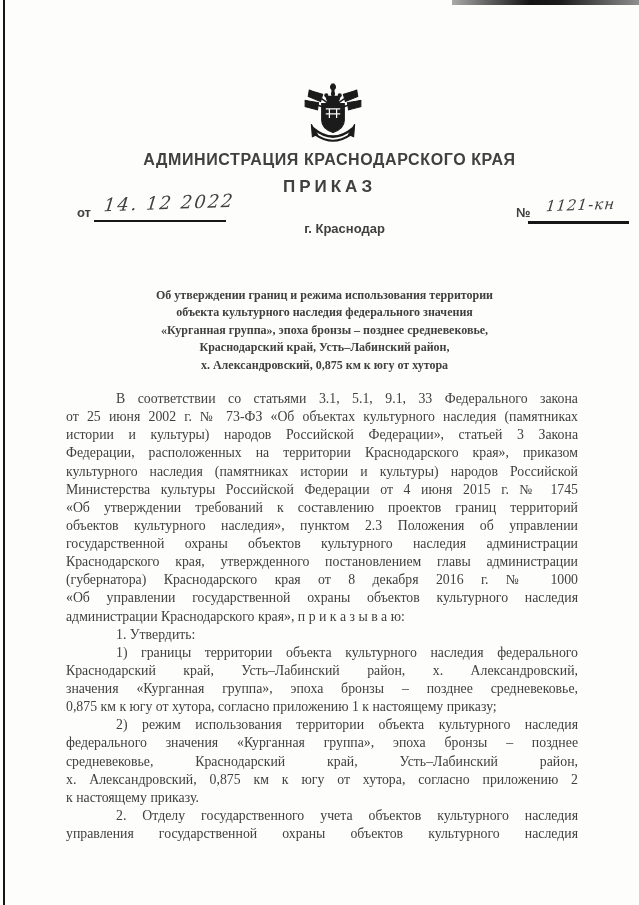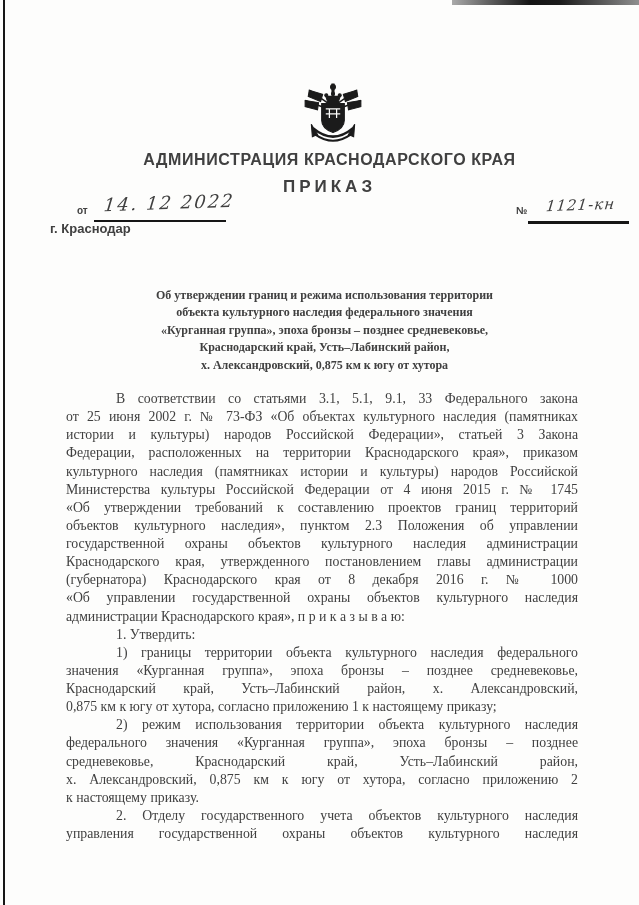--- a/index.html
+++ b/index.html
@@ -9,31 +9,31 @@
     font-family:"Liberation Serif",serif;
   }
   .scanline-left{position:absolute;left:3px;top:0;width:2px;height:905px;background:#161616;}
   .smudge{position:absolute;left:452px;top:0;width:187px;height:5px;
     background:linear-gradient(90deg,#aaa 0%,#666 18%,#141414 42%,#1c1c1c 58%,#4a4a4a 75%,#8f8f8f 100%);}
   .emblem{position:absolute;top:83px;left:calc(50% + 13px);transform:translateX(-50%);}
   .org{position:absolute;top:151px;left:20px;right:0;text-align:center;
     font-family:"Liberation Sans",sans-serif;font-weight:bold;font-size:16px;letter-spacing:.6px;}
   .doctype{position:absolute;top:177px;left:20px;right:0;text-align:center;
     font-family:"Liberation Sans",sans-serif;font-weight:bold;font-size:17px;letter-spacing:4px;}
-  .lbl{position:absolute;font-family:"Liberation Sans",sans-serif;font-weight:bold;font-size:10px;}
+  .lbl{position:absolute;font-family:"Liberation Sans",sans-serif;font-weight:bold;font-size:13px;}
   .lbl-ot{left:77px;top:205px;}
   .lbl-num{left:516px;top:205px;}
   .hand{position:absolute;font-family:"DejaVu Serif",serif;font-style:italic;
     transform:rotate(-2deg) skewX(-8deg);white-space:nowrap;}
   .hand-date{left:104px;top:192px;font-size:18px;letter-spacing:2px;}
   .hand-num{left:546px;top:196px;font-size:15px;letter-spacing:1px;}
   .uline{position:absolute;background:#161616;}
   .ul-date{left:94px;top:220px;width:132px;height:2px;}
   .ul-num{left:528px;top:221px;width:101px;height:3px;}
-  .city{position:absolute;top:221px;left:50px;right:0;
+  .city{position:absolute;top:221px;left:50px;right:0;text-align:center;
     font-family:"Liberation Sans",sans-serif;font-weight:bold;font-size:13px;}
   .title{position:absolute;top:287px;left:20px;right:10px;text-align:center;
     font-weight:bold;font-size:12px;line-height:17.4px;}
   .body{position:absolute;top:390px;left:66px;width:512px;
     font-size:13.8px;line-height:18.12px;}
   .bline{text-align:justify;text-align-last:justify;}
   .bline.last{text-align-last:left;}
   .bline.first{text-indent:50px;}
 </style>
 </head>
@@ -106,22 +106,22 @@
         <div class="bline">Краснодарского края, утвержденного постановлением главы администрации</div>
         <div class="bline">(губернатора) Краснодарского края от 8 декабря 2016 г. № 1000</div>
         <div class="bline">«Об управлении государственной охраны объектов культурного наследия</div>
         <div class="bline last">администрации Краснодарского края», п р и к а з ы в а ю:</div>
       </div>
     <div>
         <div class="bline first last">1. Утвердить:</div>
       </div>
     <div>
         <div class="bline first">1) границы территории объекта культурного наследия федерального</div>
+        <div class="bline">Краснодарский край, Усть–Лабинский район, х. Александровский,</div>
         <div class="bline">значения «Курганная группа», эпоха бронзы – позднее средневековье,</div>
-        <div class="bline">Краснодарский край, Усть–Лабинский район, х. Александровский,</div>
         <div class="bline last">0,875 км к югу от хутора, согласно приложению 1 к настоящему приказу;</div>
       </div>
     <div>
         <div class="bline first">2) режим использования территории объекта культурного наследия</div>
         <div class="bline">федерального значения «Курганная группа», эпоха бронзы – позднее</div>
         <div class="bline">средневековье, Краснодарский край, Усть–Лабинский район,</div>
         <div class="bline">х. Александровский, 0,875 км к югу от хутора, согласно приложению 2</div>
         <div class="bline last">к настоящему приказу.</div>
       </div>
     <div>

